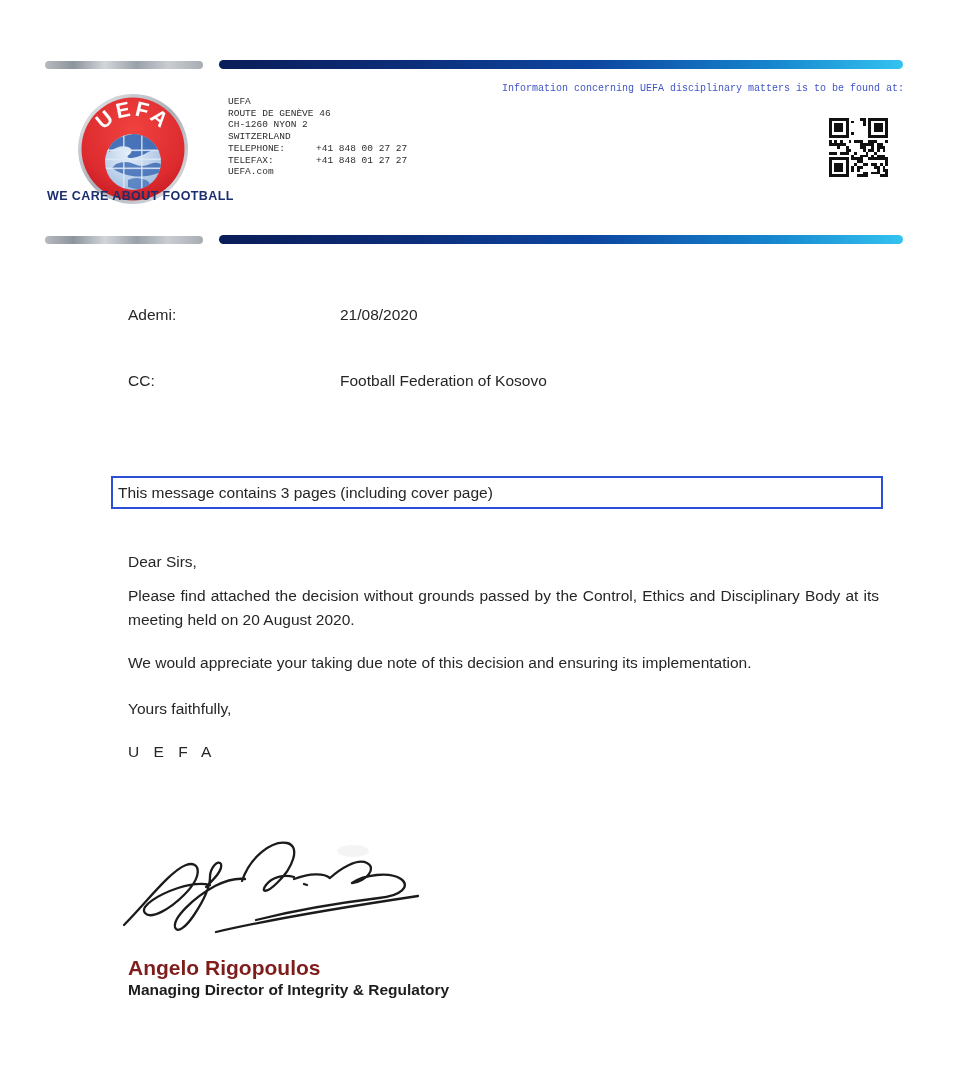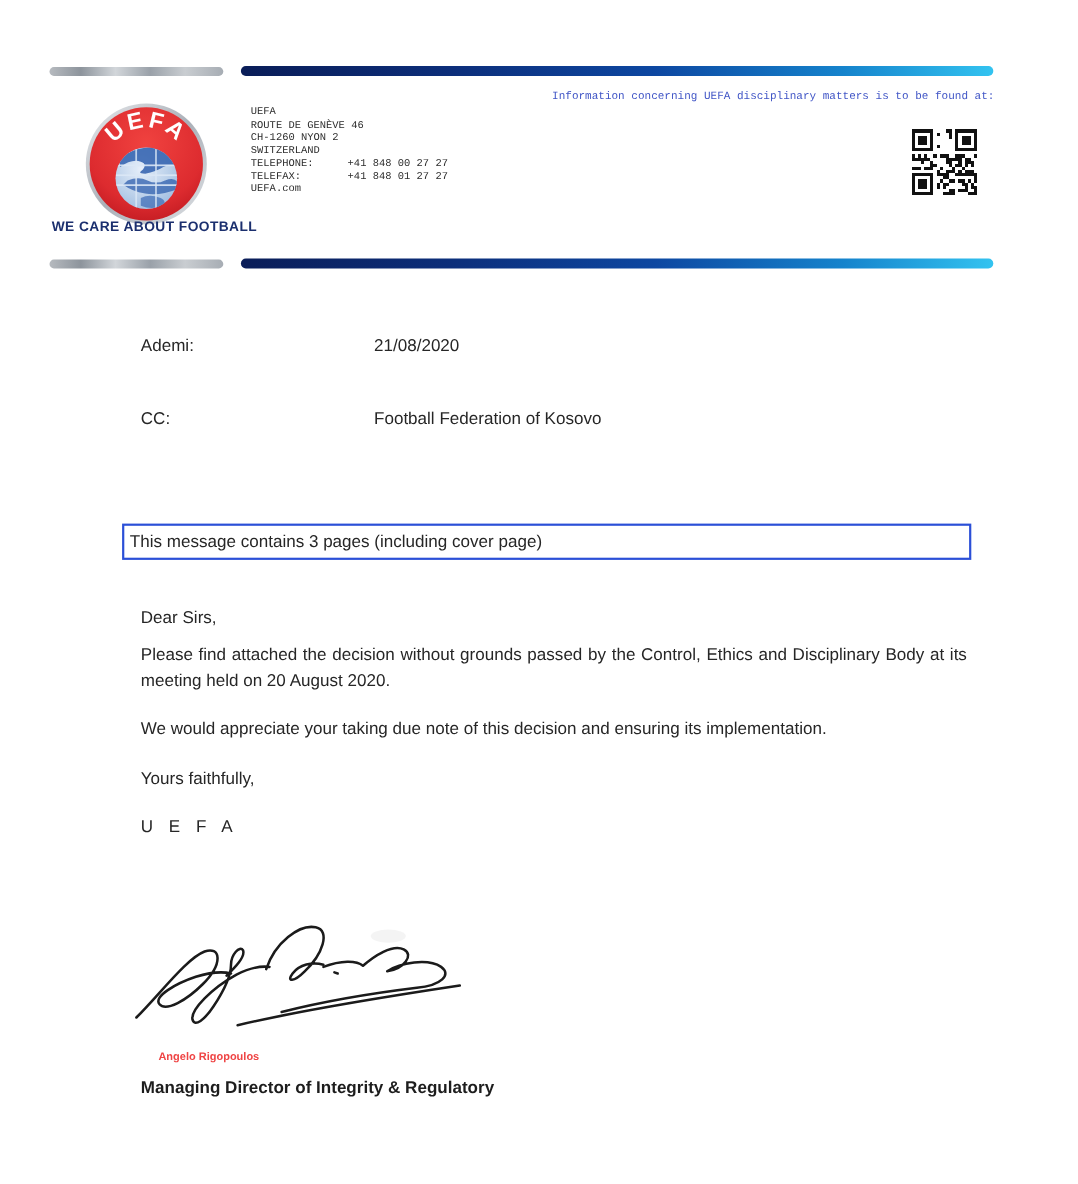--- a/index.html
+++ b/index.html
@@ -22,21 +22,21 @@
     background:linear-gradient(90deg,#0a1d58 0%,#0c2e7a 28%,#0d47a1 55%,#1583cc 80%,#33c3f0 100%);
   }
   .bar-top-silver{top:61px;}
   .bar-top-blue{top:60px;}
   .bar-bottom-silver{top:236px;}
   .bar-bottom-blue{top:235px;}
 
   
   .logo{position:absolute;left:76px;top:92px;width:114px;height:114px;}
   .tagline{
-    position:absolute;left:47px;top:199px;
+    position:absolute;left:47px;top:189px;
     font-size:12.5px;font-weight:bold;letter-spacing:0.4px;
     color:#1b2f6e;white-space:nowrap;
   }
 
   
   .address{
     position:absolute;left:228px;top:96px;
     font-family:"Liberation Mono","DejaVu Sans Mono",monospace;
     font-size:9.5px;line-height:11.7px;color:#2d2d2d;
     white-space:nowrap;
@@ -70,21 +70,21 @@
   
   .body-text{position:absolute;left:128px;font-size:15.5px;line-height:24px;}
   .salutation{top:550px;}
   .para1{top:584px;width:751px;text-align:justify;text-align-last:left;}
   .para2{top:651px;width:780px;}
   .closing{top:697px;}
   .org-name{top:740px;font-weight:normal;letter-spacing:5px;}
 
   
   .signature{position:absolute;left:118px;top:833px;width:335px;height:105px;}
-  .sig-name{position:absolute;left:144px;top:956px;font-size:10px;font-weight:bold;color:#ef4444;}
+  .sig-name{position:absolute;left:128px;top:956px;font-size:21px;font-weight:bold;color:#7f1d1d;}
   .sig-title{position:absolute;left:128px;top:981px;font-size:15.5px;font-weight:bold;color:#1d1d1d;}
 </style>
 </head>
 <body>
 
 <div class="page">
 
   <div class="bar bar-silver bar-top-silver"></div>
   <div class="bar bar-blue bar-top-blue"></div>
 

